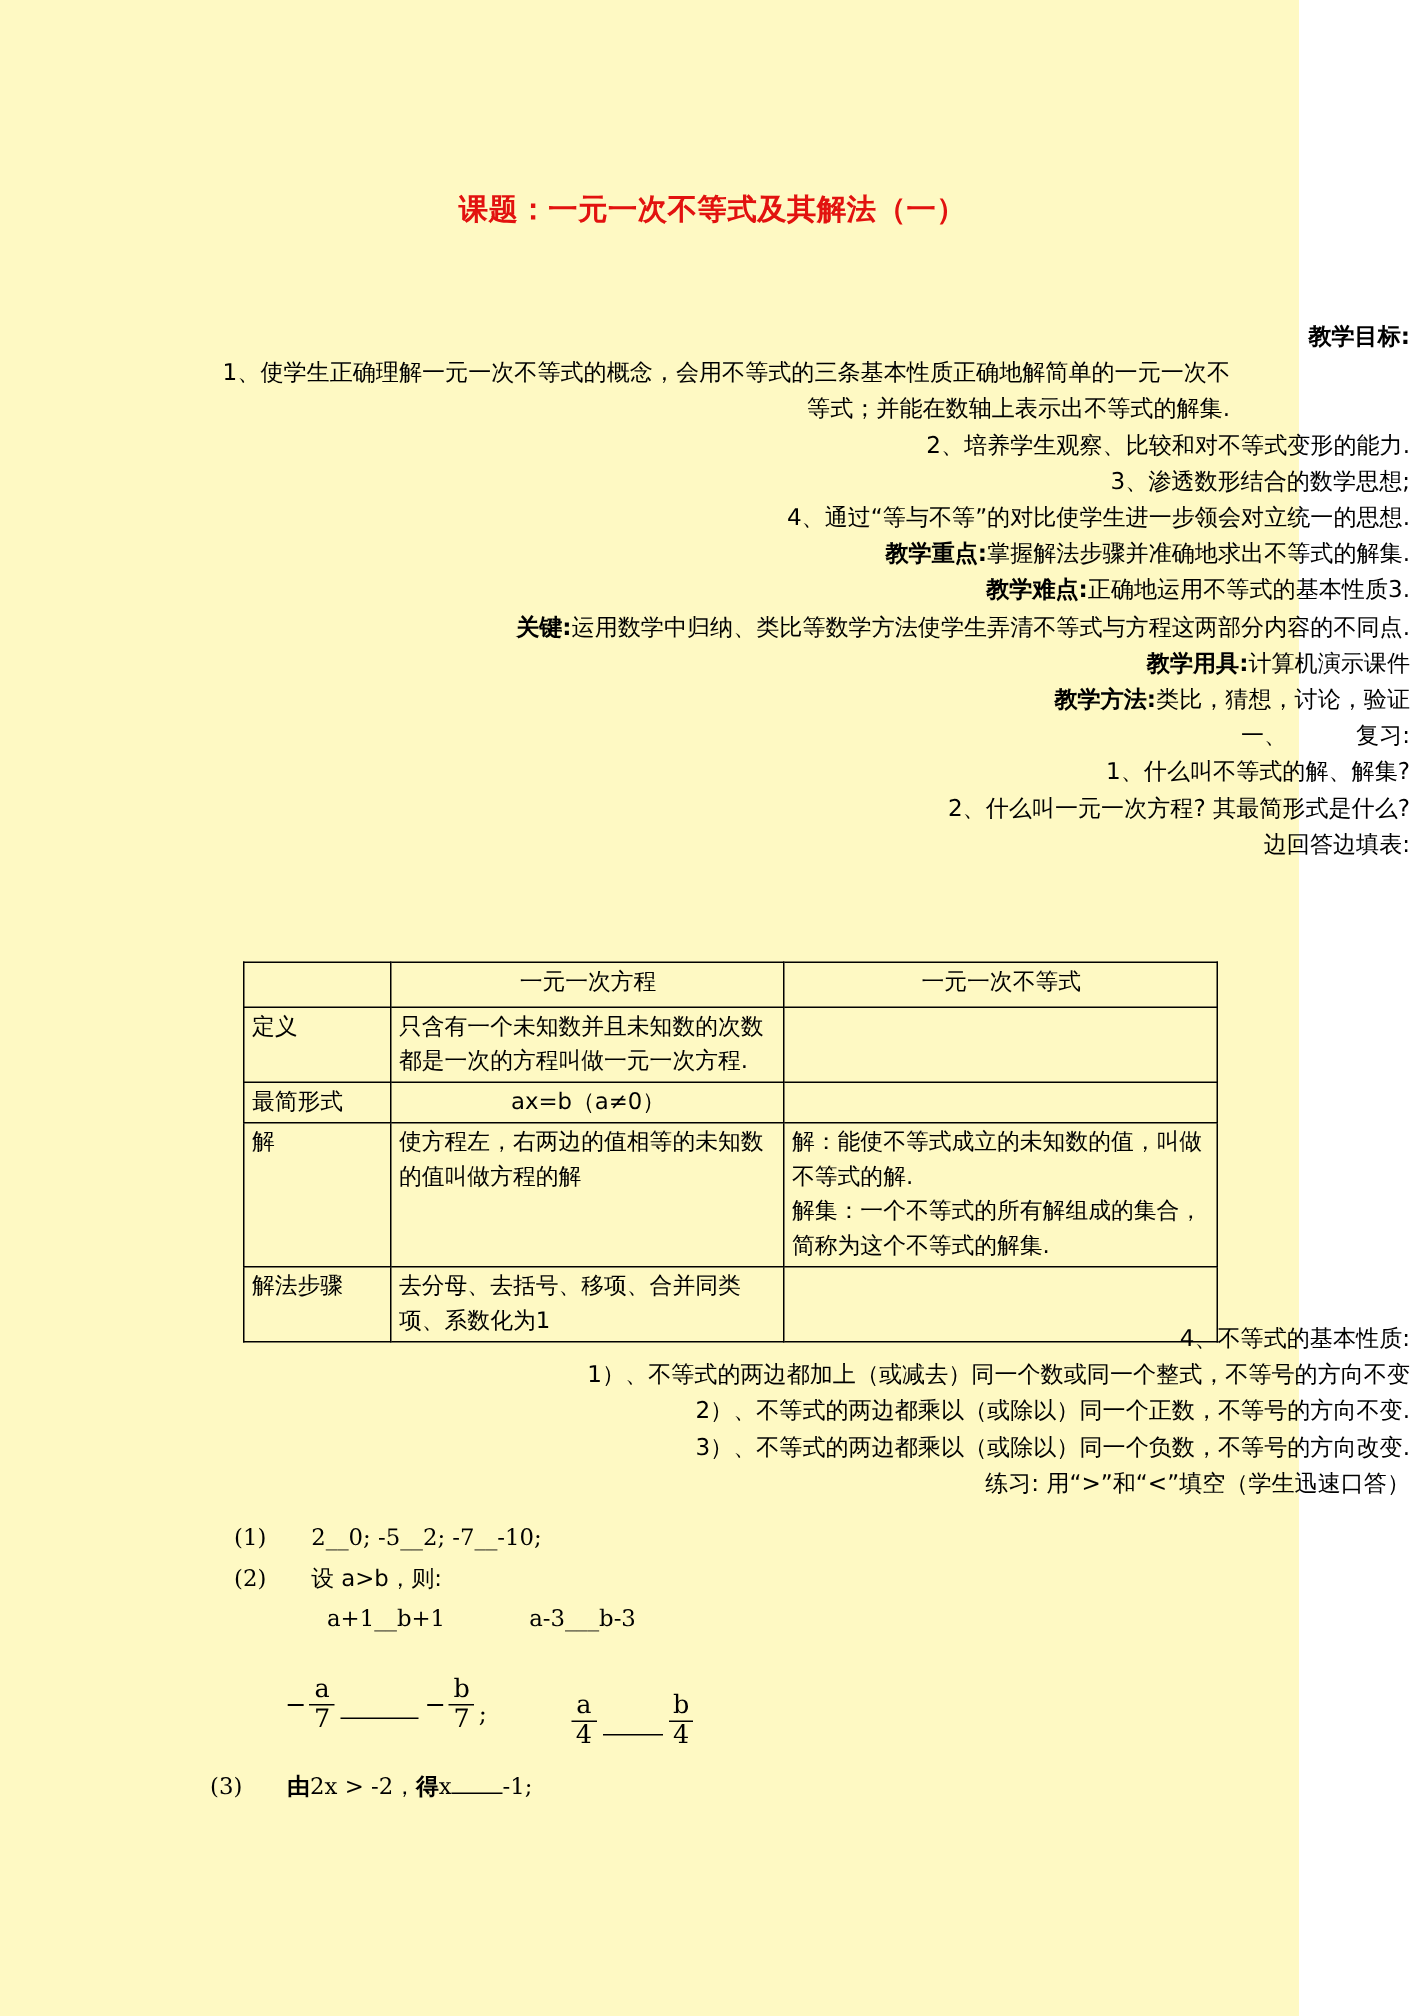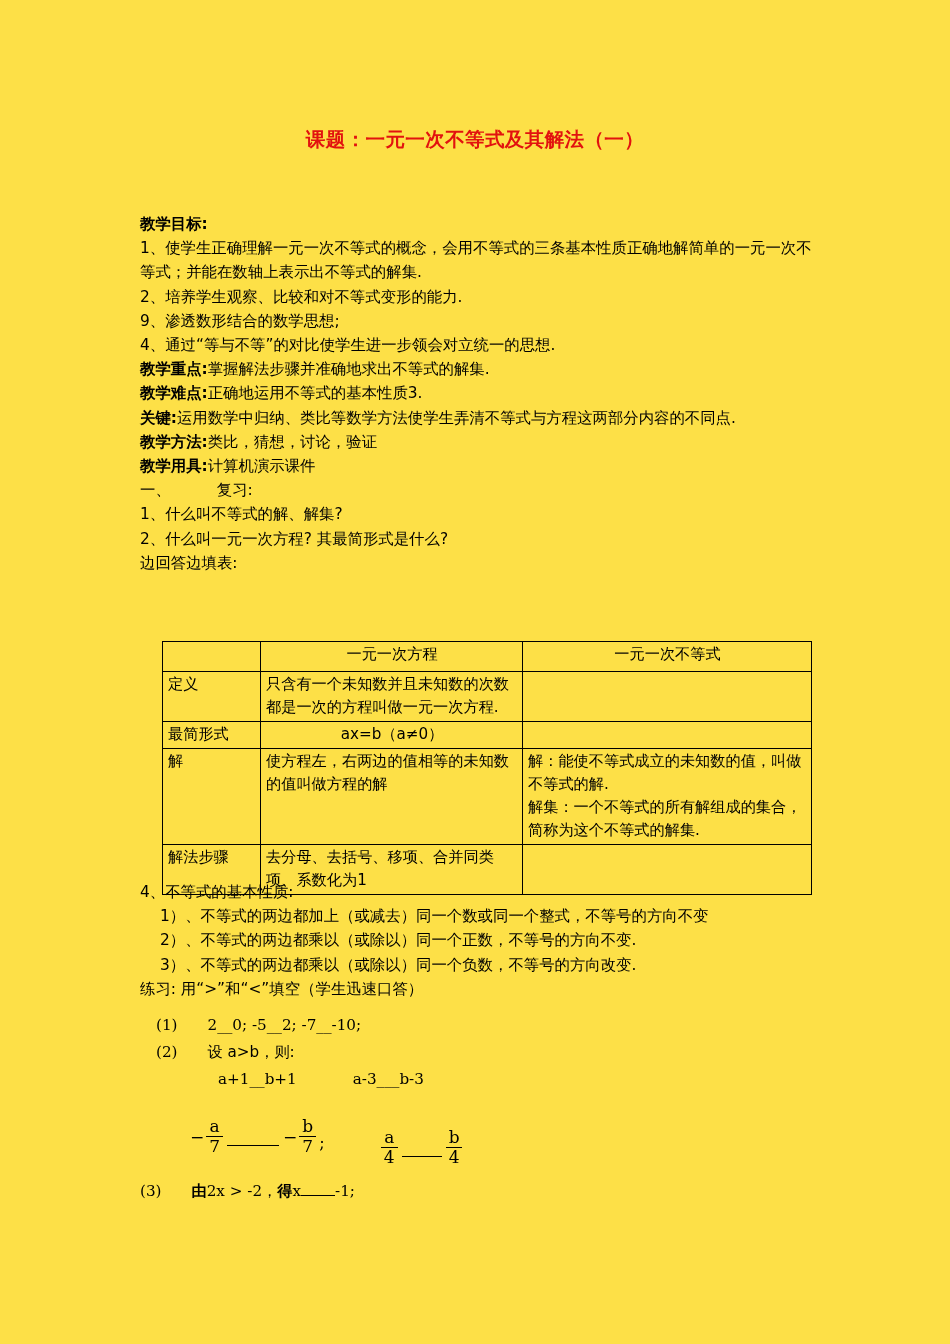--- a/index.html
+++ b/index.html
@@ -11,43 +11,44 @@
     width: 950px;
     height: 1344px;
     font-family: "DejaVu Sans", "Liberation Sans", sans-serif;
     color: #000000;
     position: relative;
     overflow: hidden;
   }
   .page {
     position: absolute;
     left: 0; top: 0;
-    width: 950px;
+    width: 866px;
     height: 1344px;
-    background: #fde047;
+    background: #fef9c3;
   }
 
   .doc-title {
     position: absolute;
     left: 0;
     top: 126px;
     width: 950px;
     text-align: center;
     color: #e2120f;
     font-weight: bold;
     font-size: 19.5px;
     letter-spacing: 0.4px;
     font-family: "DejaVu Sans", "Liberation Sans", sans-serif;
   }
 
   .body-block {
     position: absolute;
     left: 140px;
     top: 212px;
     width: 800px;
+    text-align: right;
   }
 
   .ln {
     font-size: 15.4px;
     line-height: 24.2px;
     white-space: nowrap;
     font-family: "DejaVu Sans", "Liberation Sans", sans-serif;
   }
   .ln.wrapline { white-space: normal; width: 680px; }
   .b { font-weight: bold; }
@@ -148,32 +149,32 @@
 <div class="page">
 
   <div class="doc-title">课题：一元一次不等式及其解法（一）</div>
 
   <div class="body-block">
 
     <div class="ln b">教学目标:</div>
 
     <div class="ln wrapline">1、使学生正确理解一元一次不等式的概念，会用不等式的三条基本性质正确地解简单的一元一次不等式；并能在数轴上表示出不等式的解集.</div>
     <div class="ln">2、培养学生观察、比较和对不等式变形的能力.</div>
-    <div class="ln">9、渗透数形结合的数学思想;</div>
+    <div class="ln">3、渗透数形结合的数学思想;</div>
     <div class="ln">4、通过“等与不等”的对比使学生进一步领会对立统一的思想.</div>
 
     <div class="ln"><span class="b">教学重点:</span><span>掌握解法步骤并准确地求出不等式的解集.</span></div>
 
     <div class="ln"><span class="b">教学难点:</span><span>正确地运用不等式的基本性质3.</span></div>
 
     <div class="ln"><span class="b">关键:</span><span>运用数学中归纳、类比等数学方法使学生弄清不等式与方程这两部分内容的不同点.</span></div>
 
+    <div class="ln"><span class="b">教学用具:</span><span>计算机演示课件</span></div>
+
     <div class="ln"><span class="b">教学方法:</span><span>类比，猜想，讨论，验证</span></div>
-
-    <div class="ln"><span class="b">教学用具:</span><span>计算机演示课件</span></div>
 
 
     <div class="ln"><span>一、</span><span class="gap-tab"></span><span>复习:</span></div>
 
     <div class="ln">1、什么叫不等式的解、解集?</div>
     <div class="ln">2、什么叫一元一次方程? 其最简形式是什么?</div>
     <div class="ln">边回答边填表:</div>
   </div>
 
   <div class="tbl-wrap">

